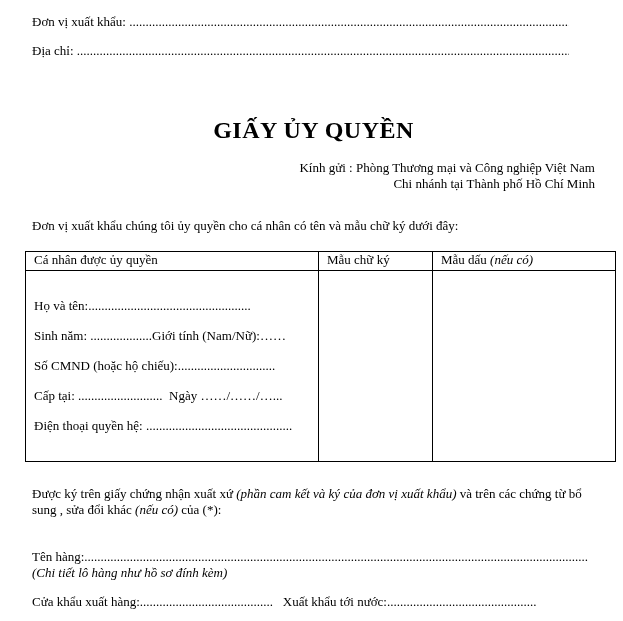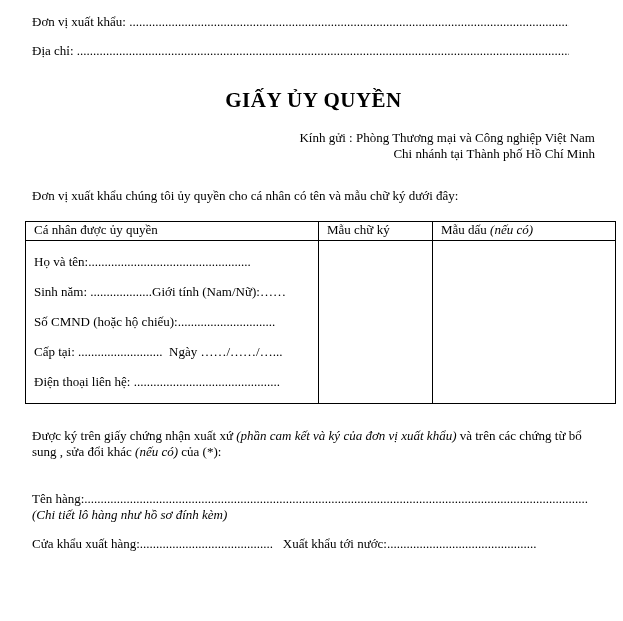--- a/index.html
+++ b/index.html
@@ -9,40 +9,40 @@
     font-size:13px; color:#000; -webkit-font-smoothing:antialiased;
   }
   .doc { padding:14px 28px 0 32px; }
   .line { white-space:pre; overflow:hidden; line-height:16px; height:16px; }
   .clip536 { width:537px; }
   .clip556 { width:556px; }
   .gap13 { margin-top:13px; }
   .gap15 { margin-top:15px; }
   .it { font-style:italic; }
   .doc-title {
-    text-align:center;
-    font-size:21px; font-weight:bold; letter-spacing:0.5px;
+    margin-top:30px; text-align:center;
+    font-size:24px; font-weight:bold; letter-spacing:0.5px;
     line-height:24px; height:24px;
   }
   .recipient { margin-top:18px; margin-left:42px; text-align:right; }
   .recipient .line { height:16px; }
   .recipient .line2 { padding-left:36px; }
   .intro { margin-top:26px; }
   table.auth-table {
     border-collapse:collapse; table-layout:fixed;
     width:590px; margin-left:-7px; margin-top:17px;
   }
   table.auth-table th, table.auth-table td {
     border:1px solid #000; overflow:hidden;
   }
   table.auth-table th {
     font-weight:normal; text-align:left;
     padding:0 8px 2px 8px; height:15px; white-space:pre;
   }
-  td.person-cell { padding:6px 8px; vertical-align:top; }
+  td.person-cell { padding:20px 8px; vertical-align:top; }
   td.empty-cell { padding:0; }
   .trow { white-space:pre; overflow:hidden; line-height:30px; height:30px; }
   .auth-par { margin-top:24px; width:566px; line-height:16px; }
   .cbx-line { margin-top:0; }
 </style>
 </head>
 <body>
 
 <div class="doc">
 
@@ -76,21 +76,21 @@
         <th><span>Mẫu dấu </span><span class="it">(nếu có)</span></th>
       </tr>
     </thead>
     <tbody>
       <tr>
         <td class="person-cell">
           <div class="trow">Họ và tên:..................................................</div>
           <div class="trow">Sinh năm: ...................Giới tính (Nam/Nữ):……</div>
           <div class="trow">Số CMND (hoặc hộ chiếu):..............................</div>
           <div class="trow">Cấp tại: ..........................  Ngày ……/……/…...</div>
-          <div class="trow">Điện thoại liên hệ: .............................................</div>
+          <div class="trow">Điện thoại quyền hệ: .............................................</div>
         </td>
         <td class="empty-cell"></td>
         <td class="empty-cell"></td>
       </tr>
     </tbody>
   </table>
 
   <div class="auth-par">
     <span>Được ký trên giấy chứng nhận xuất xứ </span><span class="it">(phần cam kết và ký của đơn vị xuất khẩu)</span><span> và trên các chứng từ bổ sung , sửa đổi khác </span><span class="it">(nếu có)</span><span> của (*):</span>
   </div>

